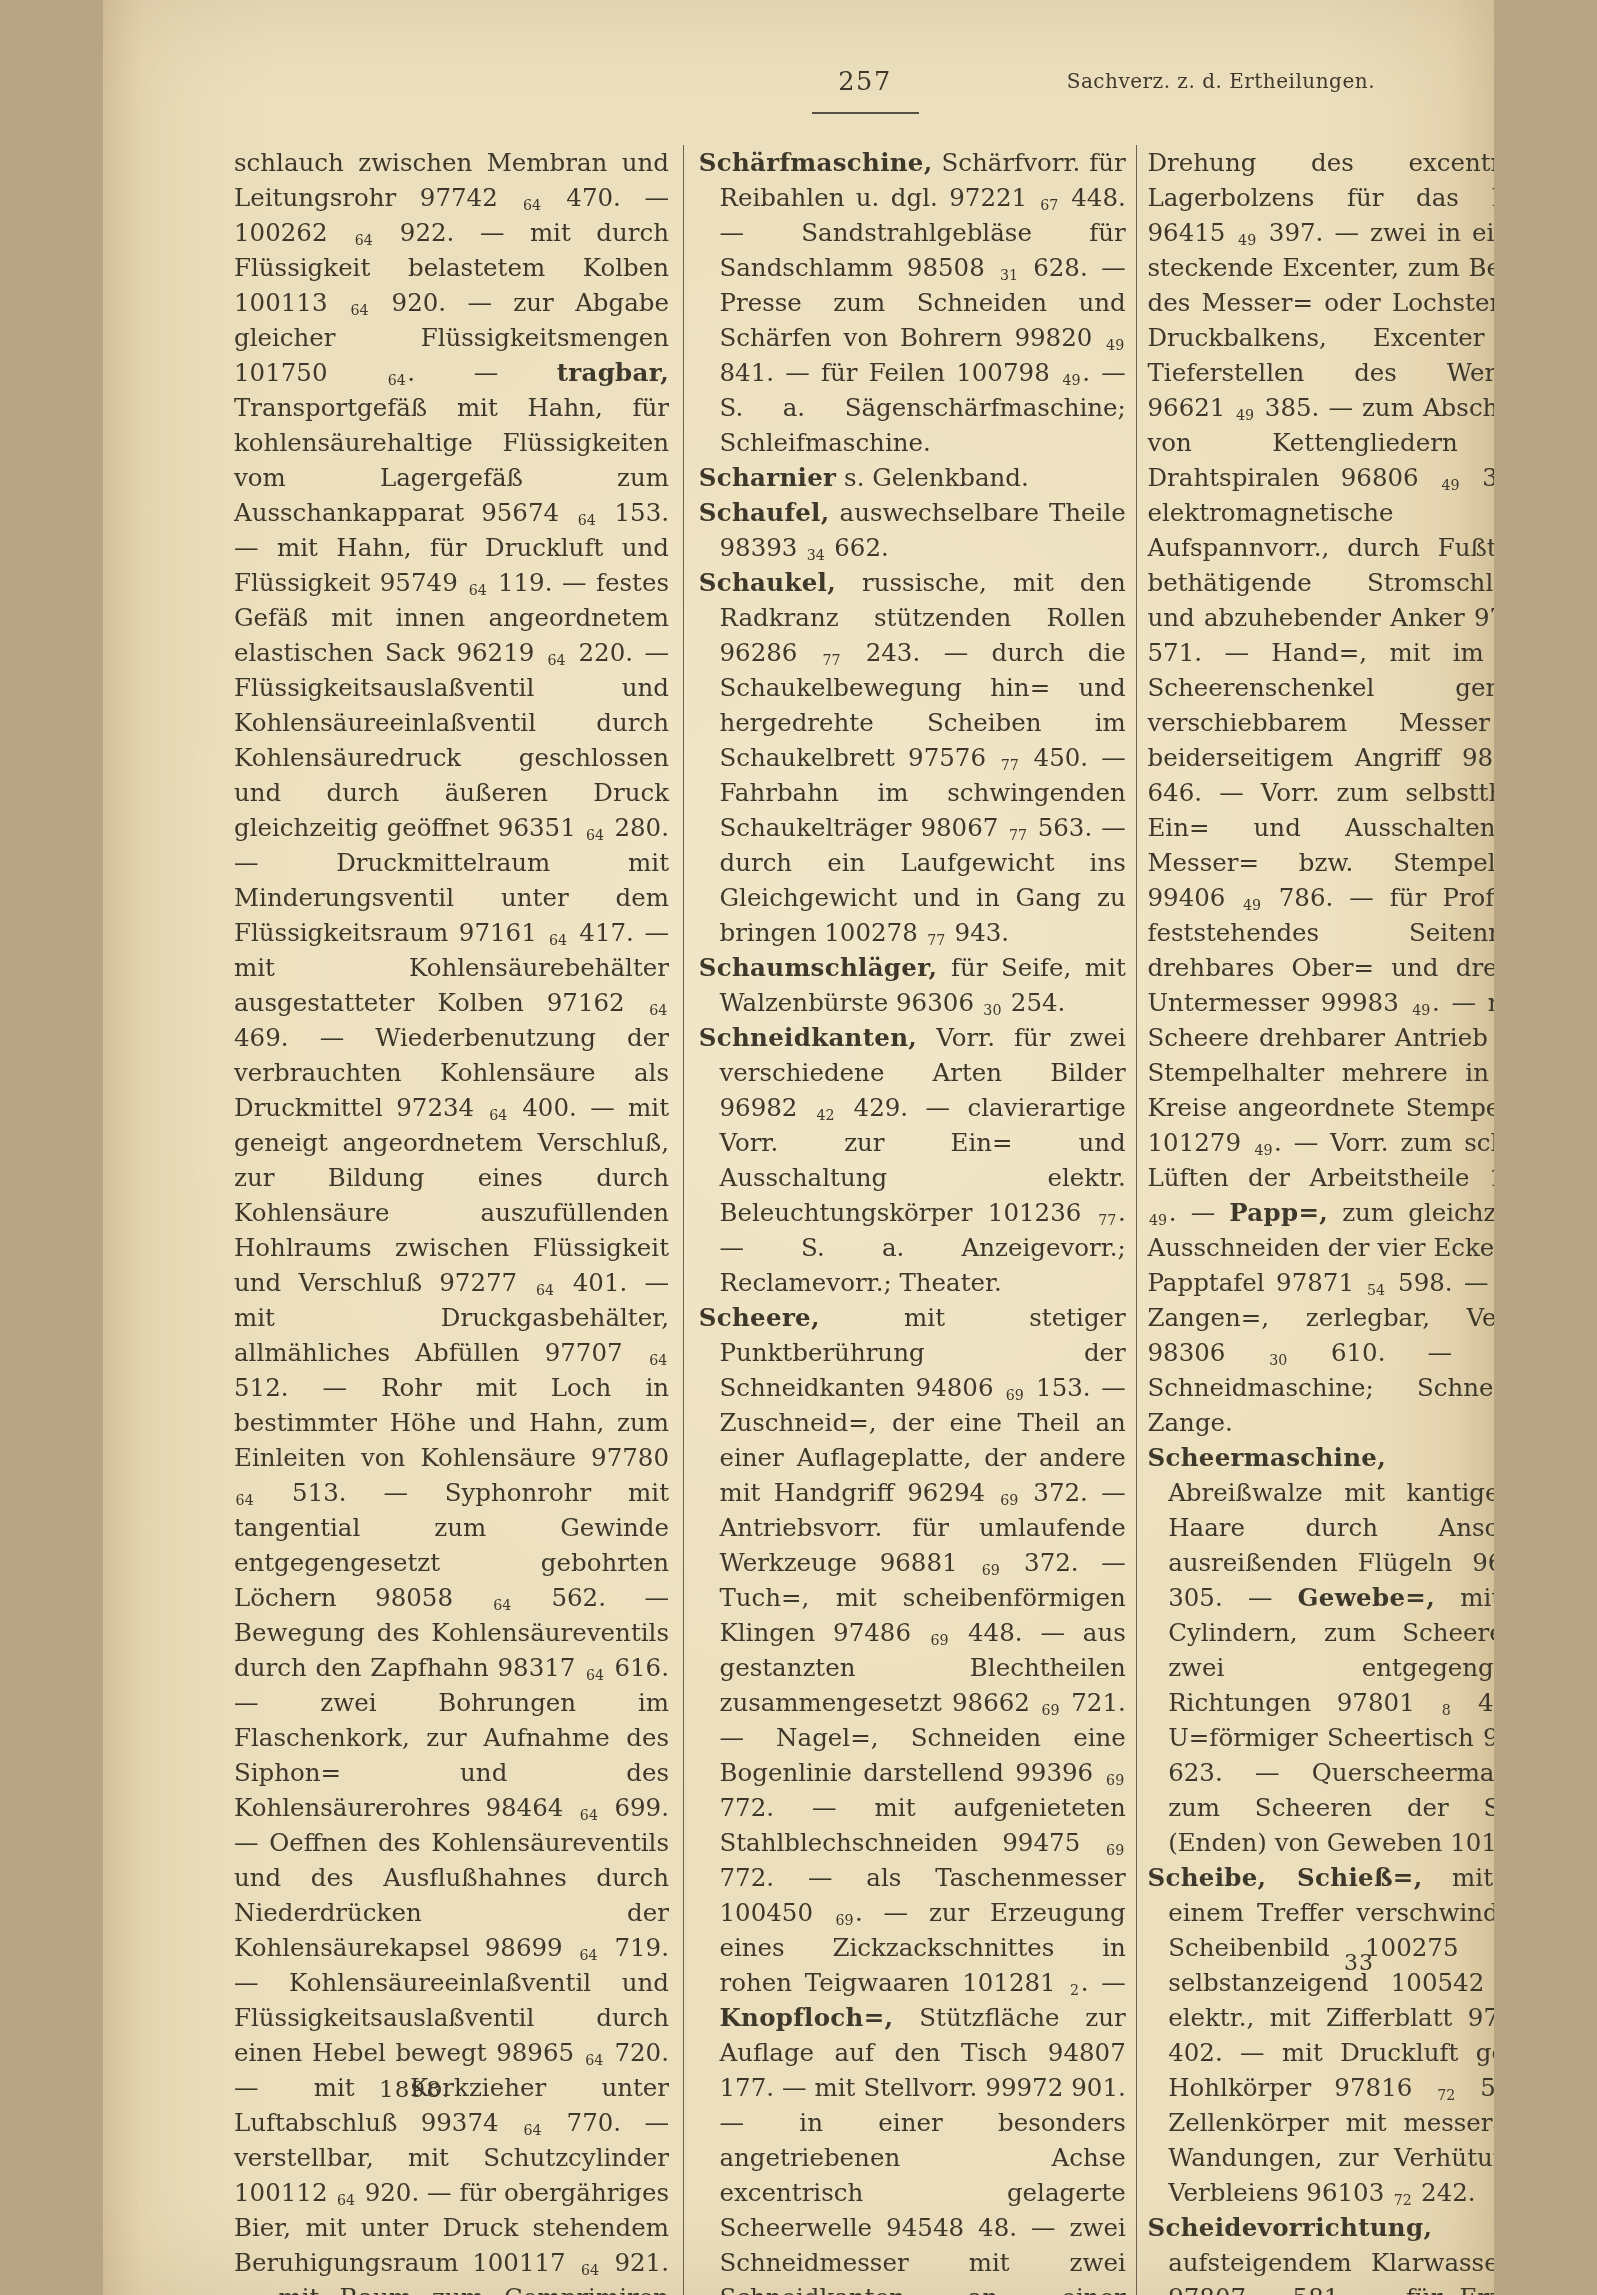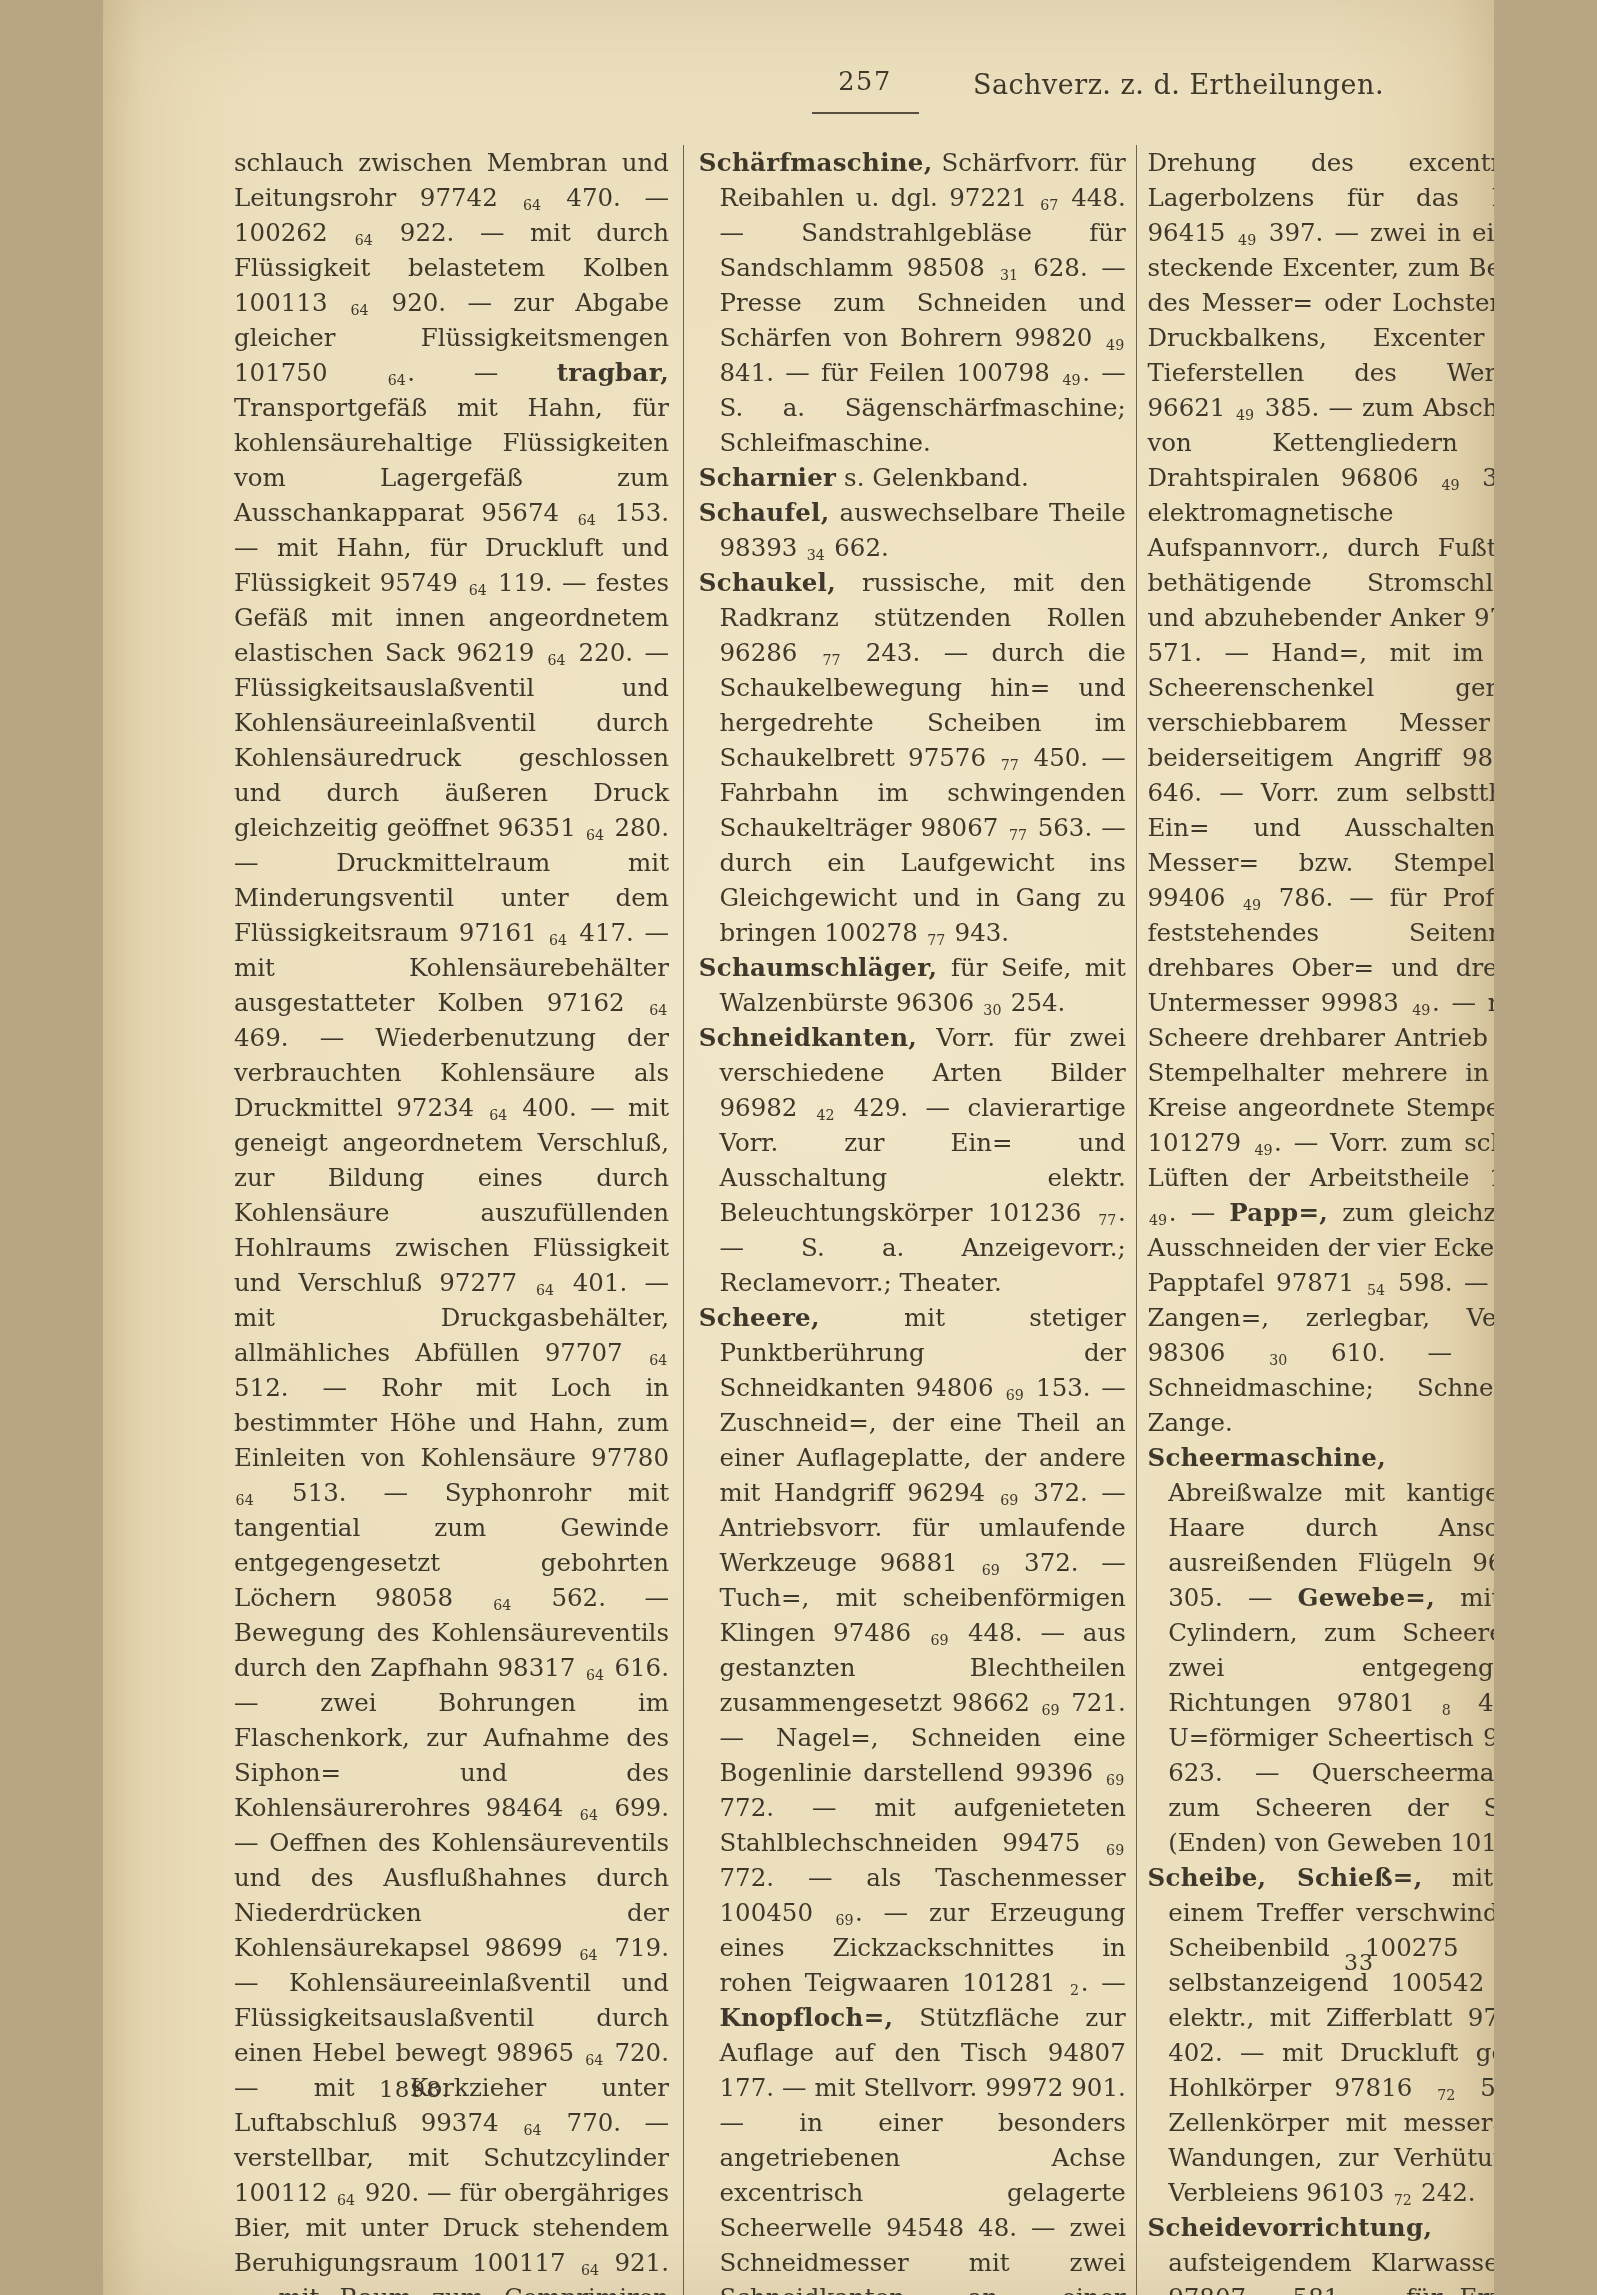--- a/index.html
+++ b/index.html
@@ -21,22 +21,22 @@
   
   .page-number {
     position: absolute; top: 66px; left: 705px; width: 114px;
     text-align: center; font-size: 25.6px; letter-spacing: 1.6px;
   }
   .page-number-rule {
     position: absolute; top: 112px; left: 709px; width: 107px; height: 2.2px;
     background: rgba(62,56,43,0.85);
   }
   .running-title {
-    position: absolute; top: 69px; right: 110px;
-    font-size: 27px; letter-spacing: 0.5px;
+    position: absolute; top: 69px; right: 119px;
+    font-size: 20px; letter-spacing: 0.5px;
   }
   
   .columns {
     position: absolute; top: 145px; left: 131px; width: 1349px;
     display: flex; align-items: stretch;
     font-size: 24.5px; line-height: 35px;
   }
   .col { text-align: justify; }
   .col-1 { width: 435px; }
   .col-2 { width: 427px; }

